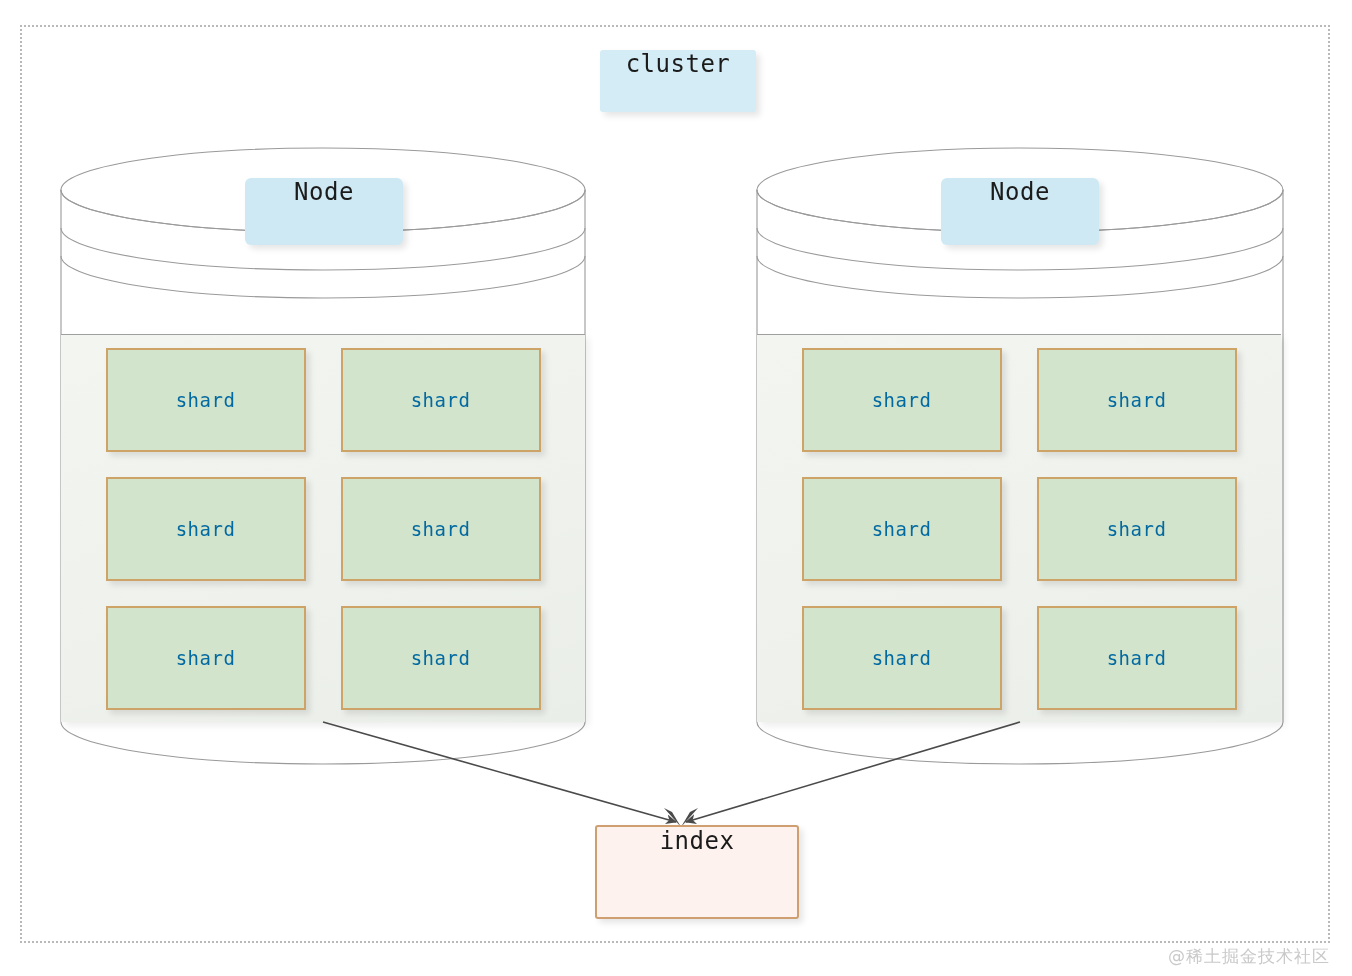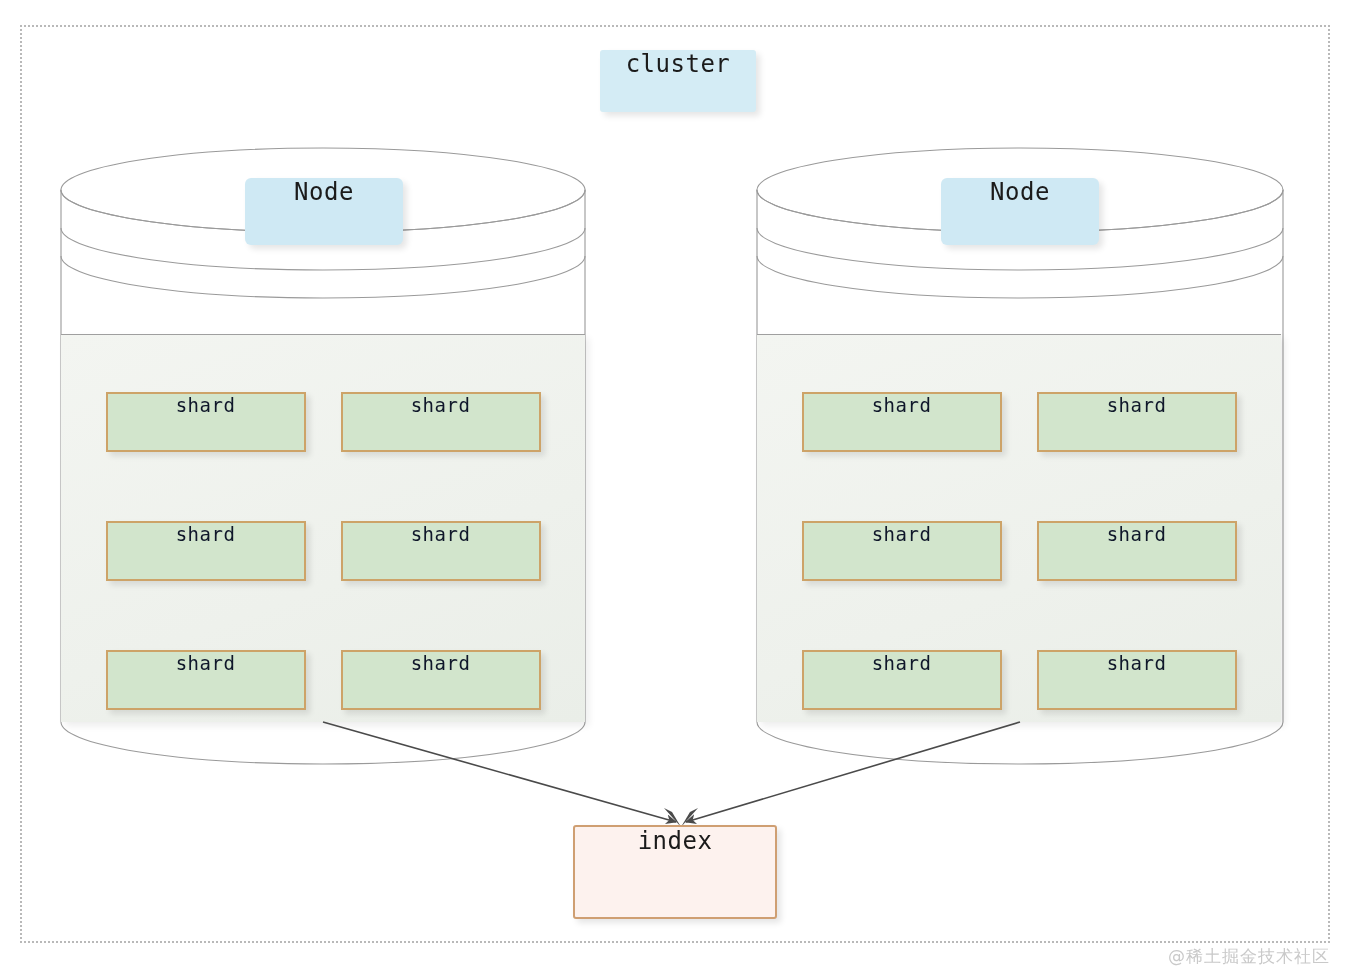--- a/index.html
+++ b/index.html
@@ -68,21 +68,21 @@
     width: 158px;
     height: 67px;
     background: #cfe9f4;
     border-radius: 6px;
     box-shadow: 4px 4px 6px rgba(0,0,0,0.10);
   }
   .node-box-left  { left: 245px; top: 178px; }
   .node-box-right { left: 941px; top: 178px; }
 
   .index-box {
-    left: 573px;
+    left: 595px;
     top: 825px;
     width: 204px;
     height: 94px;
     background: #fdf2ee;
     border: 2px solid #cf9f72;
     border-radius: 3px;
     box-shadow: 4px 4px 6px rgba(0,0,0,0.10);
   }
 
   
@@ -111,27 +111,26 @@
     align-content: center;
     column-gap: 35px;
     row-gap: 25px;
   }
 
   .shard-box {
     background: #d2e5cc;
     border: 2px solid #cda368;
     box-sizing: border-box;
     display: flex;
-    align-items: flex-start;
+    align-items: center;
     justify-content: center;
     font-size: 19px;
     letter-spacing: 0.5px;
-    color: #0f172a;
-    box-shadow: 4px 4px 6px rgba(0,0,0,0.10);
-    margin-top: 44px;
+    color: #0369a1;
+    box-shadow: 4px 4px 6px rgba(0,0,0,0.10);
   }
 
   
   .watermark {
     position: absolute;
     right: 22px;
     bottom: 8px;
     font-family: "DejaVu Sans", sans-serif;
     font-size: 17px;
     color: #c9c9c9;

